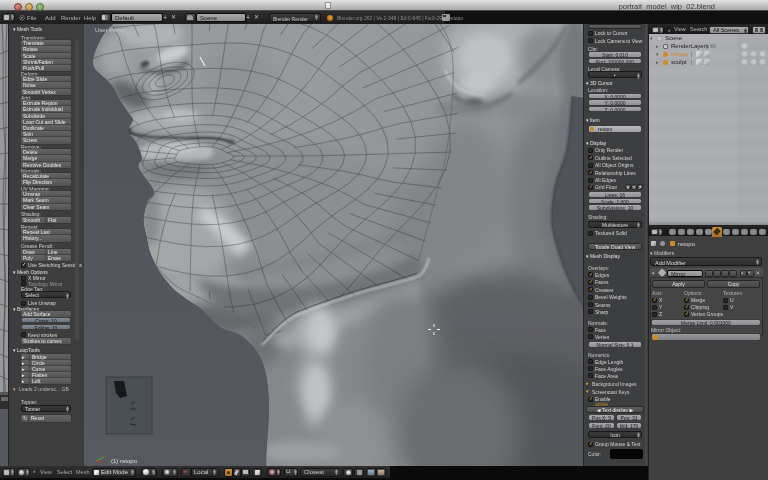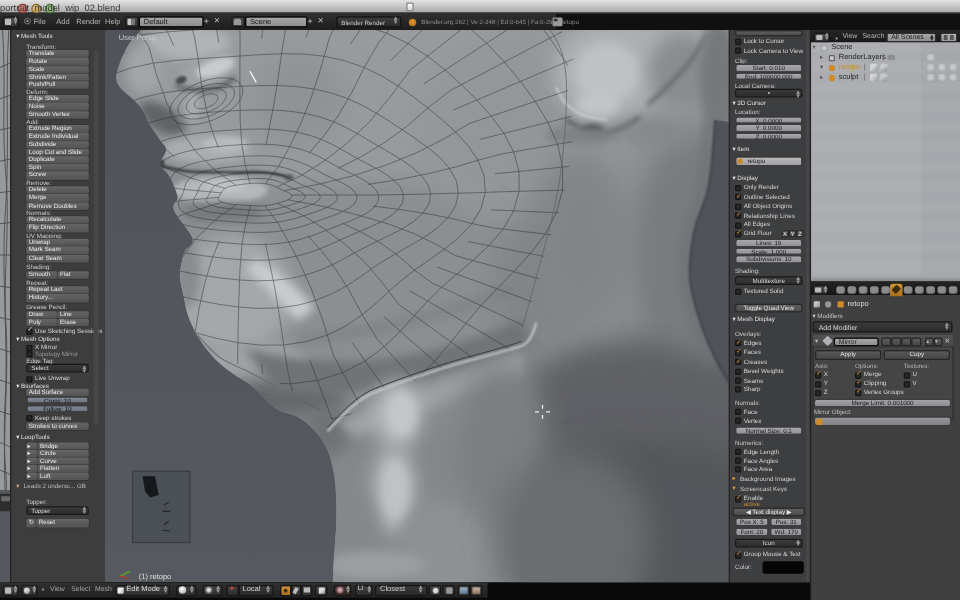--- a/index.html
+++ b/index.html
@@ -3,21 +3,21 @@
 <meta charset="utf-8">
 <style>
 html,body{margin:0;padding:0;background:#000;}
 #root{position:relative;width:768px;height:480px;overflow:hidden;background:#000;
   font-family:"Liberation Sans",sans-serif;-webkit-font-smoothing:antialiased;}
 .abs{position:absolute;}
 
 #titlebar{left:0;top:0;width:768px;height:11px;
   background:linear-gradient(#e3e3e3,#c9c9c9 45%,#a9a9a9);border-bottom:1px solid #4a4a4a;box-sizing:border-box;}
 .tl{position:absolute;top:2.5px;width:6px;height:6px;border-radius:50%;}
-#titletext{position:absolute;top:1.5px;left:0;width:715px;text-align:left;font-size:7.5px;color:#3a3a3a;line-height:9px;}
+#titletext{position:absolute;top:1.5px;left:0;width:715px;text-align:right;font-size:7.5px;color:#3a3a3a;line-height:9px;}
 
 #infobar{left:0;top:11px;width:768px;height:13px;background:#101010;}
 #infobar .lft{position:absolute;left:0;top:0;width:445px;height:13px;background:linear-gradient(#2f2f2f,#1d1d1d);}
 .m{position:absolute;top:3.5px;font-size:6px;color:#b4b4b4;line-height:7px;}
 .btn{position:absolute;box-sizing:border-box;background:linear-gradient(#4a4a4a,#353535);
   border:1px solid #191919;border-radius:2px;}
 .fld{position:absolute;box-sizing:border-box;background:linear-gradient(#a8a8a8,#8d8d8d);border:1px solid #090909;
   border-radius:2px;color:#1c1c1c;font-size:6px;}
 .ddt{position:absolute;box-sizing:border-box;background:linear-gradient(#3c3c3c,#2a2a2a);
   border:1px solid #141414;border-radius:2px;color:#c8c8c8;font-size:6px;}

